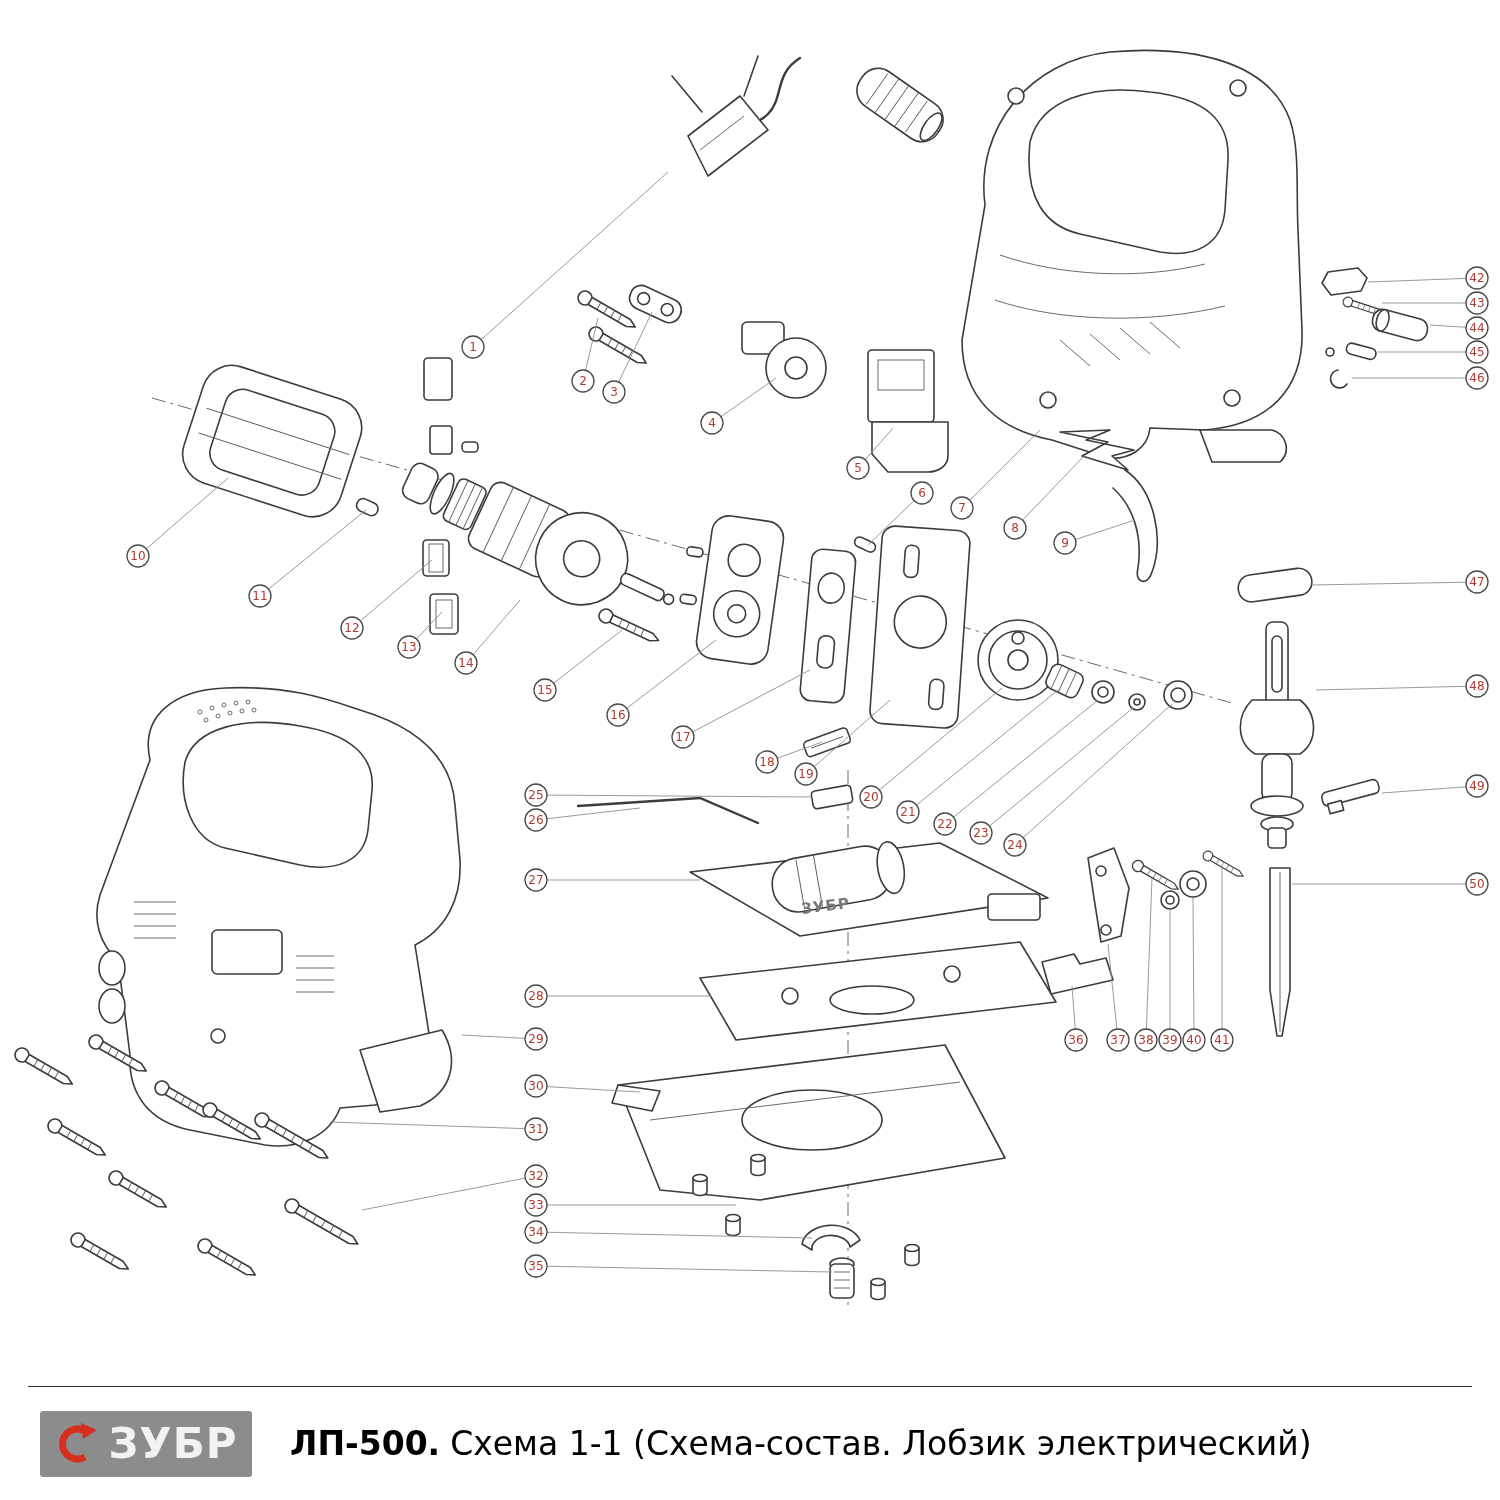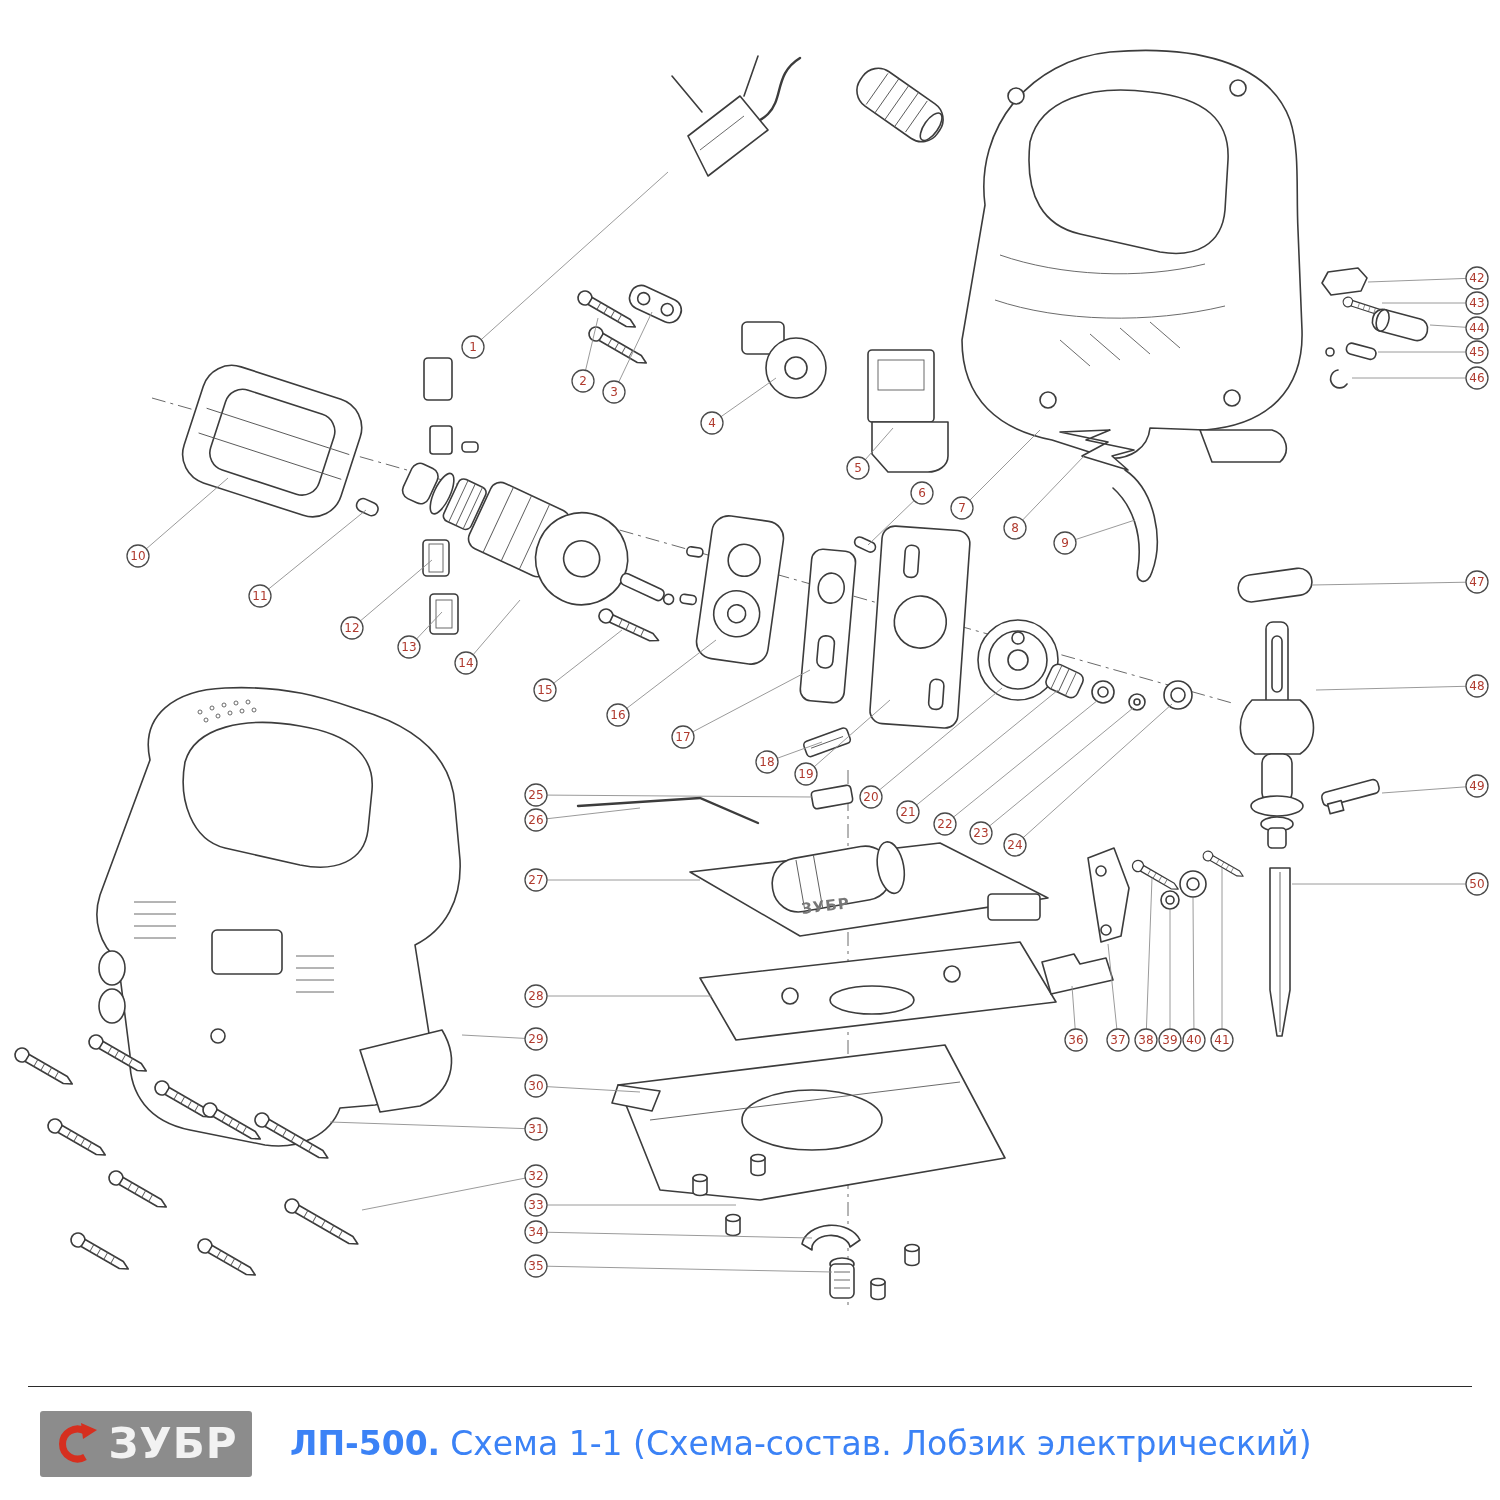--- a/index.html
+++ b/index.html
@@ -19,21 +19,21 @@
   .callout circle{fill:#ffffff;stroke:#4a4a4a;stroke-width:1.3;}
   .callout text{font-size:12px;text-anchor:middle;}
 
   
   .footer{position:absolute;left:28px;right:28px;bottom:0;height:114px;
           border-top:1.6px solid #2b2b2b;display:flex;align-items:center;gap:38px;
           box-sizing:border-box;padding-left:12px;}
   .logo{width:212px;height:66px;background:#8c8c8c;display:flex;align-items:center;
         justify-content:center;gap:10px;border-radius:3px;flex:0 0 auto;}
   .logo-text{color:#f2f2f2;font-weight:bold;font-size:42px;letter-spacing:1px;line-height:1;}
-  .caption{font-size:33px;color:#3b82f6;white-space:nowrap;}
+  .caption{font-size:33px;color:#000000;white-space:nowrap;}
   .caption .model{font-weight:bold;margin-right:10px;}
 </style>
 </head>
 <body>
 
 <div class="page">
 
   <svg id="diagram-svg" width="1500" height="1386" viewBox="0 0 1500 1386">
 
     <defs>

